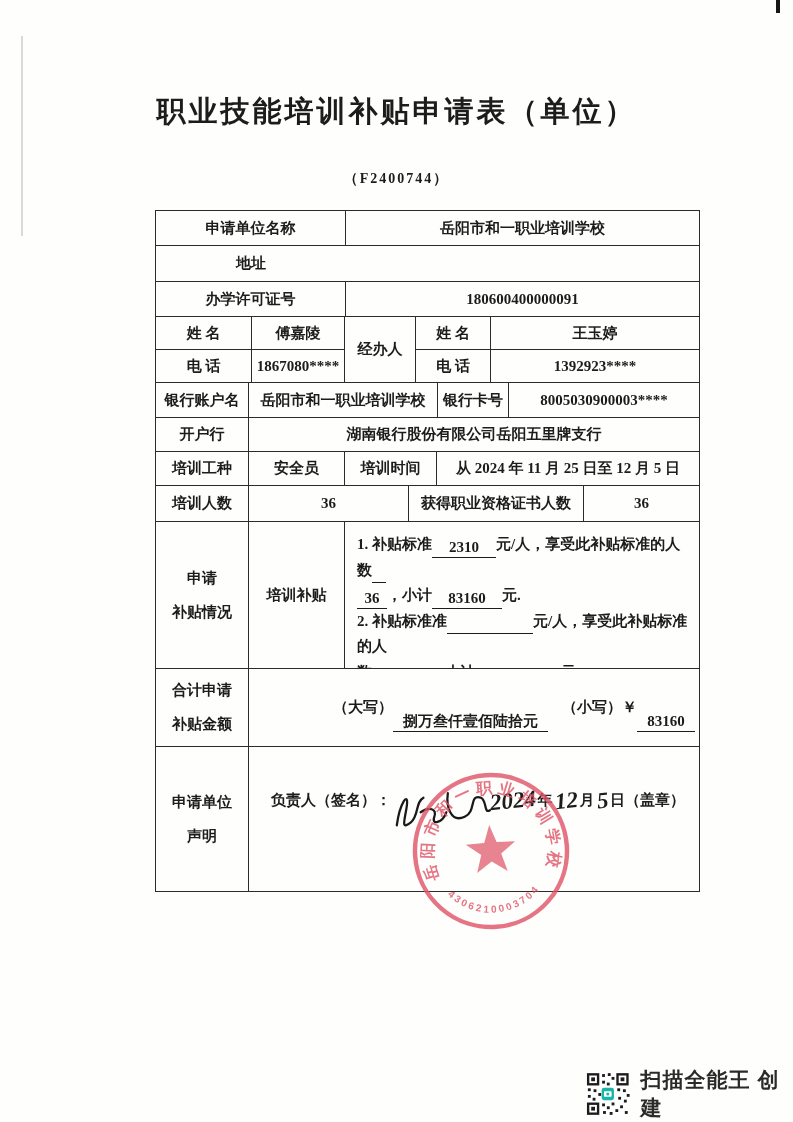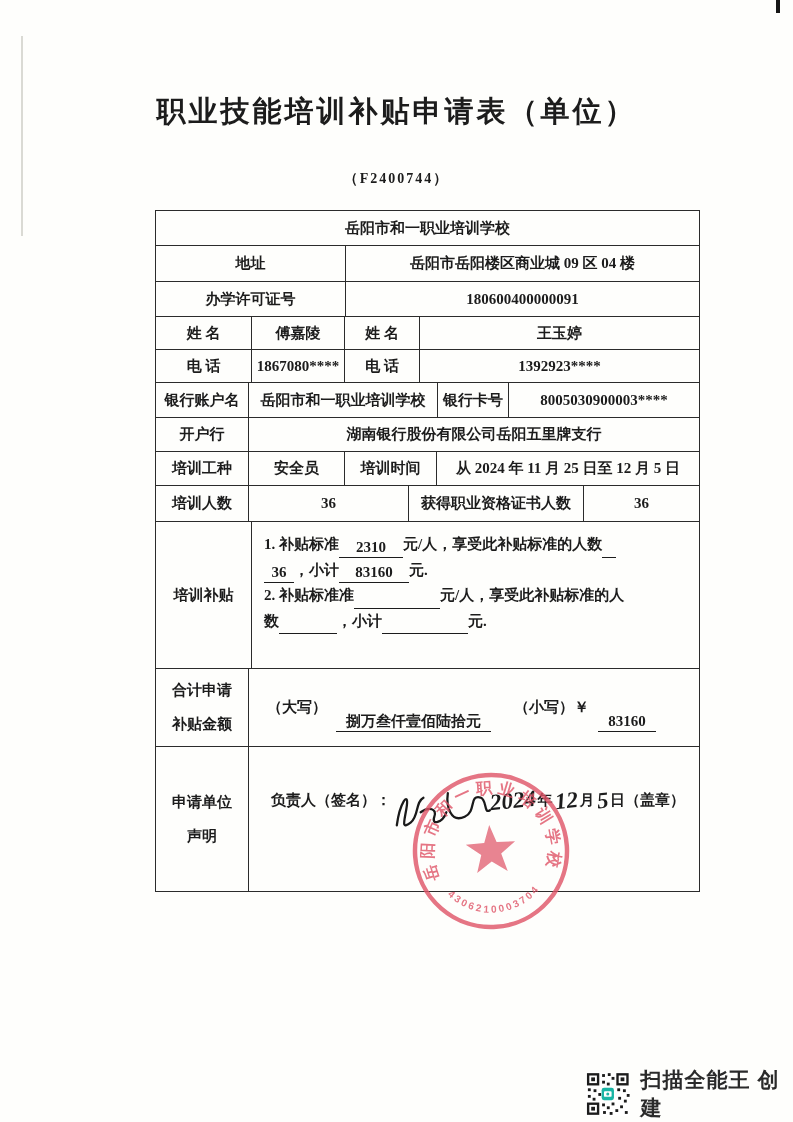--- a/index.html
+++ b/index.html
@@ -23,21 +23,21 @@
     position:absolute; left:155px; top:210px; width:545px;
     border:1.6px solid #2b2b2b; font-size:15px; font-weight:600;
   }
   .row { display:flex; border-bottom:1.5px solid #2b2b2b; }
   .row:last-child { border-bottom:none; }
   .c {
     border-right:1.5px solid #2b2b2b; display:flex; align-items:center;
     justify-content:center; text-align:center; padding:2px 4px; overflow:hidden;
   }
   .c:last-child { border-right:none; }
-  .c.left { justify-content:flex-start; text-align:left;gap:9px; }
+  .c.left { justify-content:flex-end; text-align:left; }
   .stack { display:flex; flex-direction:column; border-right:1.5px solid #2b2b2b; }
   .stack.last { border-right:none; }
   .srow { display:flex; flex:1; border-bottom:1.5px solid #2b2b2b; }
   .srow:last-child { border-bottom:none; }
   .srow .c { flex:none; }
   .srow .c.grow { flex:1; }
   .two-line { flex-direction:column; gap:15px; }
   .subsidy-text { display:block; padding:10px 10px 6px 12px; line-height:25.5px; text-align:left; }
   .bl {
     display:inline-block; border-bottom:1.3px solid #1c1c1c;
@@ -68,44 +68,45 @@
 
   <div class="artifact-tick"></div>
   <div class="artifact-crease"></div>
 
   <h1 class="title">职业技能培训补贴申请表（单位）</h1>
   <div class="form-no">（F2400744）</div>
 
   <div class="tbl">
 
     <div class="row" style="height:35px">
+      <div class="c" style="width:190px">申请单位名称</div>
       <div class="c" style="flex:1">岳阳市和一职业培训学校</div>
     </div>
 
     <div class="row" style="height:36px">
       <div class="c" style="width:190px">地址</div>
-      <div class="c" style="flex:1">岳阳市岳阳楼区商业城 09 区 04 楼</div>
     </div>
 
     <div class="row" style="height:35px">
       <div class="c" style="width:190px">办学许可证号</div>
       <div class="c" style="flex:1">180600400000091</div>
     </div>
 
     <div class="row" style="height:66px">
       <div class="stack" style="width:189px">
         <div class="srow">
           <div class="c" style="width:96px">姓 名</div>
           <div class="c grow">傅嘉陵</div>
         </div>
         <div class="srow">
           <div class="c" style="width:96px">电 话</div>
           <div class="c grow">1867080****</div>
         </div>
       </div>
+      <div class="c" style="width:71px">经办人</div>
       <div class="stack last" style="flex:1">
         <div class="srow">
           <div class="c" style="width:75px">姓 名</div>
           <div class="c grow">王玉婷</div>
         </div>
         <div class="srow">
           <div class="c" style="width:75px">电 话</div>
           <div class="c grow">1392923****</div>
         </div>
       </div>
@@ -131,20 +132,24 @@
     </div>
 
     <div class="row" style="height:36px">
       <div class="c" style="width:93px">培训人数</div>
       <div class="c" style="width:160px">36</div>
       <div class="c" style="width:175px">获得职业资格证书人数</div>
       <div class="c" style="flex:1">36</div>
     </div>
 
     <div class="row" style="height:147px">
+      <div class="c two-line" style="width:93px">
+        <span>申请</span>
+        <span>补贴情况</span>
+      </div>
       <div class="c" style="width:96px">培训补贴</div>
       <div class="c subsidy-text" style="flex:1">
         <span><span>1. 补贴标准</span><span class="bl" style="min-width:64px">2310</span><span>元/人，享受此补贴标准的人数</span><span class="bl" style="min-width:14px"></span><br>
         <span class="bl" style="min-width:30px">36</span><span>，小计</span><span class="bl" style="min-width:70px">83160</span><span>元.</span></span><br>
         <span><span>2. 补贴标准准</span><span class="bl" style="min-width:86px"></span><span>元/人，享受此补贴标准的人</span><br>
         <span>数</span><span class="bl" style="min-width:58px"></span><span>，小计</span><span class="bl" style="min-width:86px"></span><span>元.</span></span><br>
         
       </div>
     </div>
 

